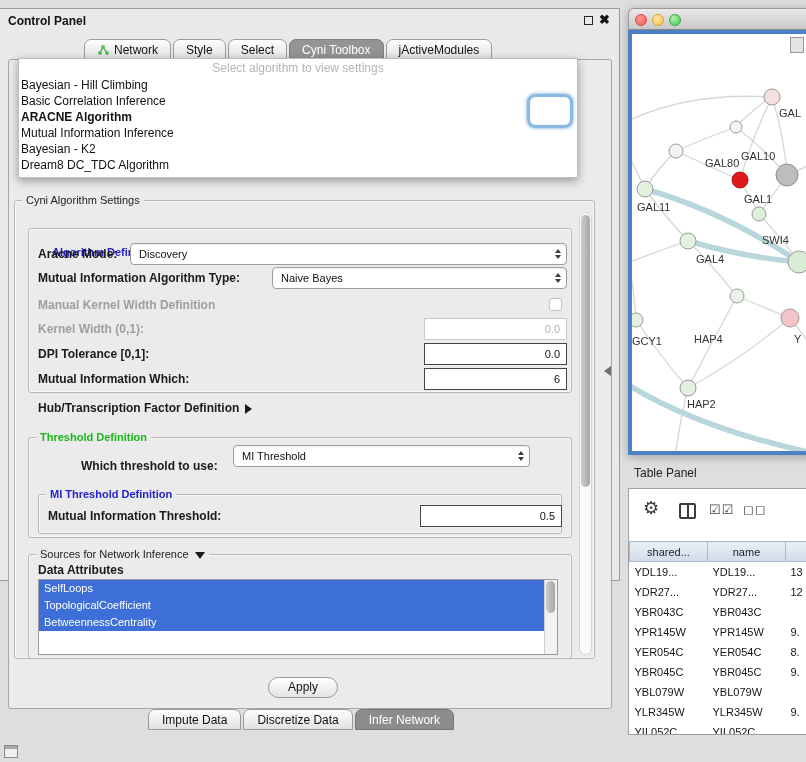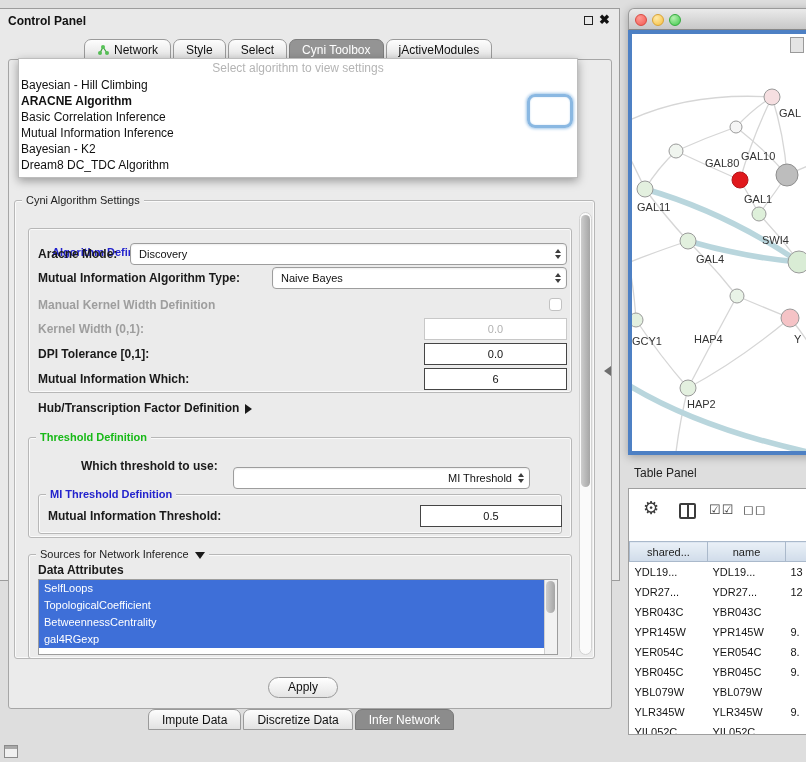--- a/index.html
+++ b/index.html
@@ -44,21 +44,21 @@
 
   
   .combo{position:absolute;height:22px;background:#fff;border:1px solid #9d9d9d;border-radius:4px;
        display:flex;align-items:center;box-shadow:inset 0 1px 2px rgba(0,0,0,.07);}
   .combo-val{flex:1;font-size:11px;padding-left:8px;color:#111;white-space:nowrap;overflow:hidden;}
   .combo-arrows{width:17px;display:flex;flex-direction:column;align-items:center;justify-content:center;gap:2px;}
   .combo-arrows i{display:block;width:0;height:0;border-left:3.5px solid transparent;border-right:3.5px solid transparent;}
   .combo-arrows .up{border-bottom:4px solid #3d3d3d;}
   .combo-arrows .dn{border-top:4px solid #3d3d3d;}
   .field{position:absolute;height:22px;background:#fff;border:1px solid #454545;font-size:11px;
-       text-align:center;padding:0 6px;line-height:20px;color:#111;}
+       text-align:right;padding:0 6px;line-height:20px;color:#111;}
   .field.dis{border-color:#c8c8c8;color:#b2b2b2;}
   .checkbox{position:absolute;width:13px;height:13px;background:#fff;border:1px solid #c2c2c2;border-radius:3px;}
   .tri-right{display:inline-block;width:0;height:0;border-top:5px solid transparent;border-bottom:5px solid transparent;
        border-left:7px solid #1a1a1a;margin-left:6px;vertical-align:middle;}
   .tri-down{display:inline-block;width:0;height:0;border-left:5px solid transparent;border-right:5px solid transparent;
        border-top:7px solid #1a1a1a;margin-left:6px;vertical-align:middle;}
 
   
   .sb{position:absolute;width:13px;background:#fafafa;border:1px solid #d2d2d2;border-radius:7px;}
   .sb-thumb{position:absolute;left:1px;width:9px;background:linear-gradient(90deg,#cdcdcd,#a5a5a5);border-radius:5px;}
@@ -147,22 +147,22 @@
           <span>jActiveModules</span>
         </div>
     </div>
 
     <div class="cp-content"></div>
 
     <div class="popup">
       <div class="popup-ph">Select algorithm to view settings</div>
       <div>
           <div class="popup-item">Bayesian - Hill Climbing</div>
+          <div class="popup-item">Basic Correlation Inference</div>
           <div class="popup-item selected">ARACNE Algorithm</div>
-          <div class="popup-item">Basic Correlation Inference</div>
           <div class="popup-item">Mutual Information Inference</div>
           <div class="popup-item">Bayesian - K2</div>
           <div class="popup-item">Dream8 DC_TDC Algorithm</div>
         </div>
     </div>
     <div class="focus-ring"></div>
 
     <div class="grp" style="left:14px;top:191px;width:581px;height:459px;"></div>
     <span class="grp-title t-black" style="left:22px;top:185px;">Cyni Algorithm Settings</span>
 
@@ -202,42 +202,41 @@
 
     <span class="lbl b" style="left:38px;top:364px;">Mutual Information Which:</span>
     <div class="field" style="left:424px;top:359px;width:143px;">6</div>
 
     <span class="lbl b" style="left:38px;top:393px;"><span>Hub/Transcription Factor Definition</span><span class="tri-right"></span></span>
 
     <div class="grp" style="left:28px;top:428px;width:544px;height:101px;"></div>
     <span class="grp-title t-green" style="left:36px;top:422px;">Threshold Definition</span>
 
     <span class="lbl b" style="left:81px;top:451px;">Which threshold to use:</span>
-    <div class="combo" style="left:233px;top:458px;width:297px;text-align:right;">
+    <div class="combo" style="left:233px;top:436px;width:297px;">
       <span class="combo-val">MI Threshold</span>
       <span class="combo-arrows">
           <i class="up"></i>
           <i class="dn"></i>
         </span>
     </div>
 
     <div class="grp" style="left:38px;top:485px;width:524px;height:40px;"></div>
     <span class="grp-title t-blue" style="left:46px;top:479px;">MI Threshold Definition</span>
     <span class="lbl b" style="left:48px;top:501px;">Mutual Information Threshold:</span>
     <div class="field" style="left:420px;top:496px;width:142px;">0.5</div>
 
     <div class="grp" style="left:28px;top:545px;width:544px;height:105px;"></div>
     <span class="grp-title t-black" style="left:36px;top:539px;"><span>Sources for Network Inference</span><span class="tri-down"></span></span>
     <span class="lbl b" style="left:38px;top:555px;">Data Attributes</span>
     <div class="attr-list">
       <div>
           <div class="attr-item">SelfLoops</div>
           <div class="attr-item">TopologicalCoefficient</div>
           <div class="attr-item">BetweennessCentrality</div>
-          <div class="attr-item">gal4RGexp</div>
         </div>
       <div class="attr-sb">
           <div class="sb-thumb"></div>
         </div>
     </div>
 
     <div class="apply">Apply</div>
     <div class="btabs">
       <div class="btab">
           <span>Impute Data</span>

